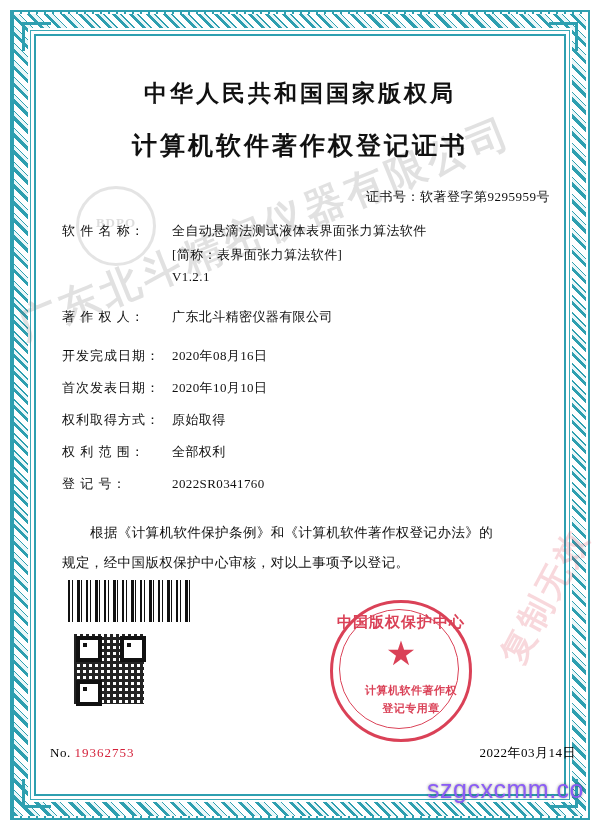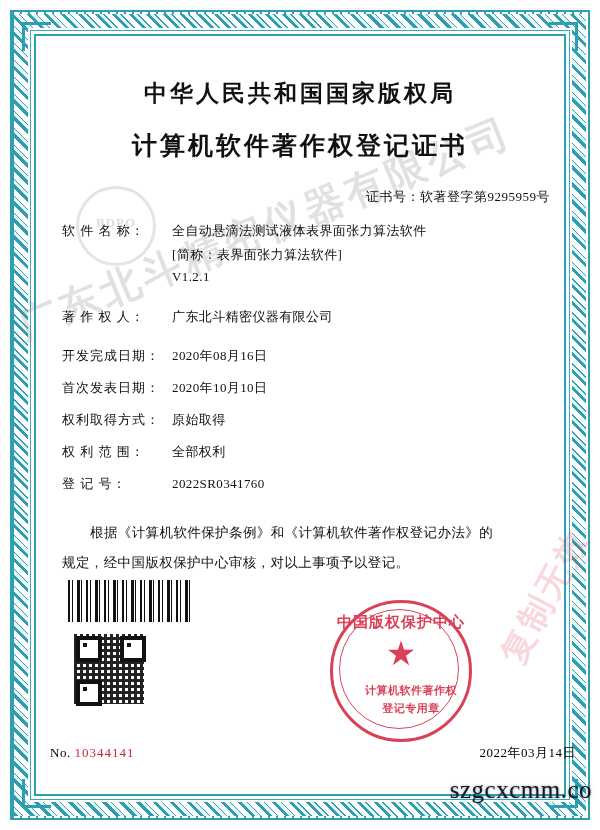--- a/index.html
+++ b/index.html
@@ -306,25 +306,25 @@
     color: rgba(214, 40, 60, 0.18);
     transform: rotate(-62deg);
     transform-origin: right top;
     white-space: nowrap;
     letter-spacing: 3px;
     pointer-events: none;
   }
 
   .site-watermark {
     position: absolute;
-    right: 8px;
+    right: 16px;
     bottom: 26px;
     font-size: 25px;
-    color: #0f172a;
-    font-family: Liberation Serif, serif;
+    color: #8b5cf6;
+    font-family: Liberation Sans, sans-serif;
     text-shadow: 0 0 3px rgba(0,0,0,0.45);
     letter-spacing: 0.5px;
     pointer-events: none;
   }
 </style>
 </head>
 <body>
 
 <div class="page">
 
@@ -416,20 +416,20 @@
     <div class="seal-inner"></div>
     <div class="seal-arc">中国版权保护中心</div>
     <div class="seal-star">★</div>
     <div class="seal-text1">计算机软件著作权</div>
     <div class="seal-text2">登记专用章</div>
   </div>
 
   <div class="footer">
     <div class="footer-no">
       <span>No.</span>
-      <span class="num">10344141</span>
+      <span class="num">19362753</span>
     </div>
     <div class="footer-date">2022年03月14日</div>
   </div>
 
   <div class="site-watermark">szgcxcmm.co</div>
 
 </div>
 
 </body></html>

